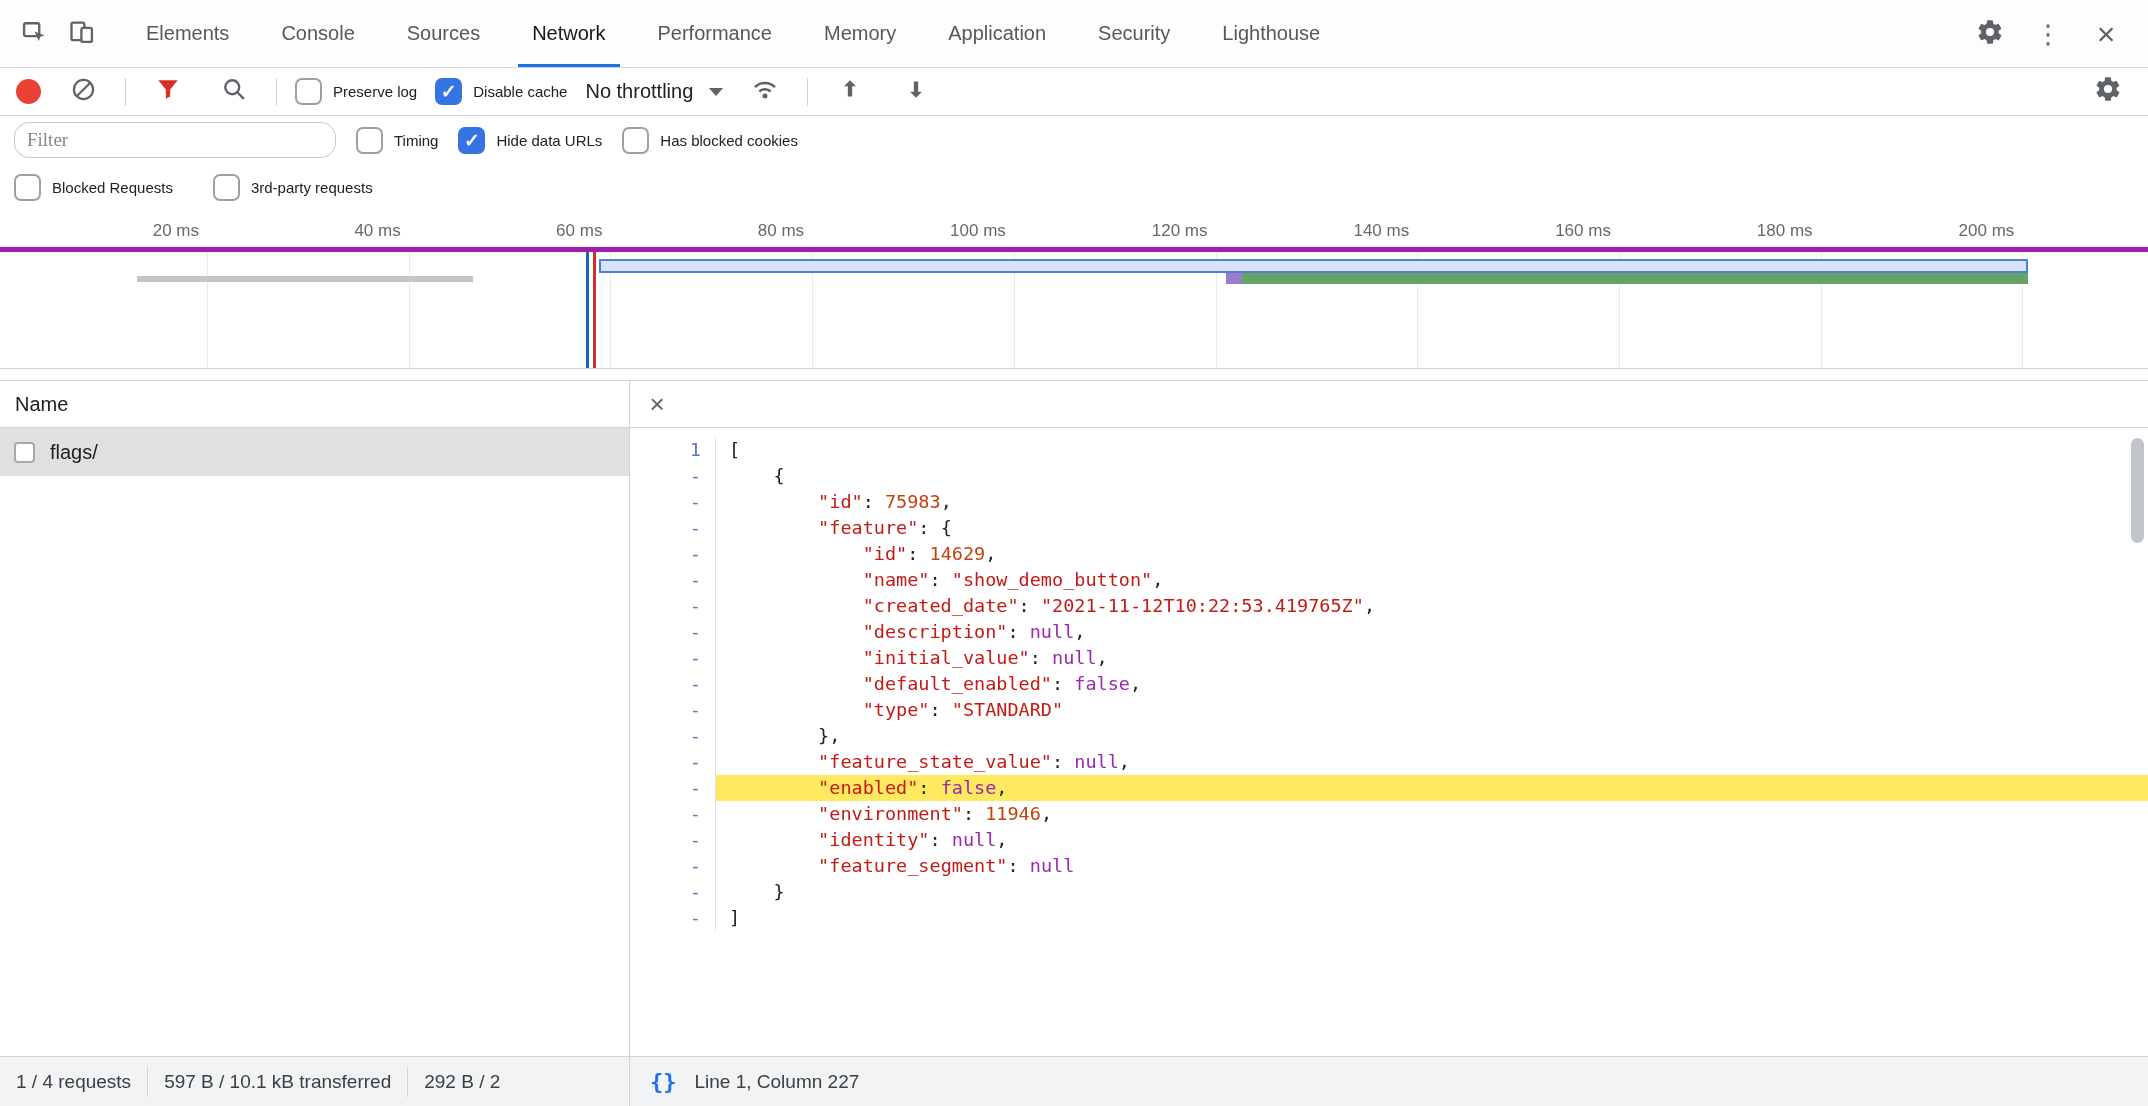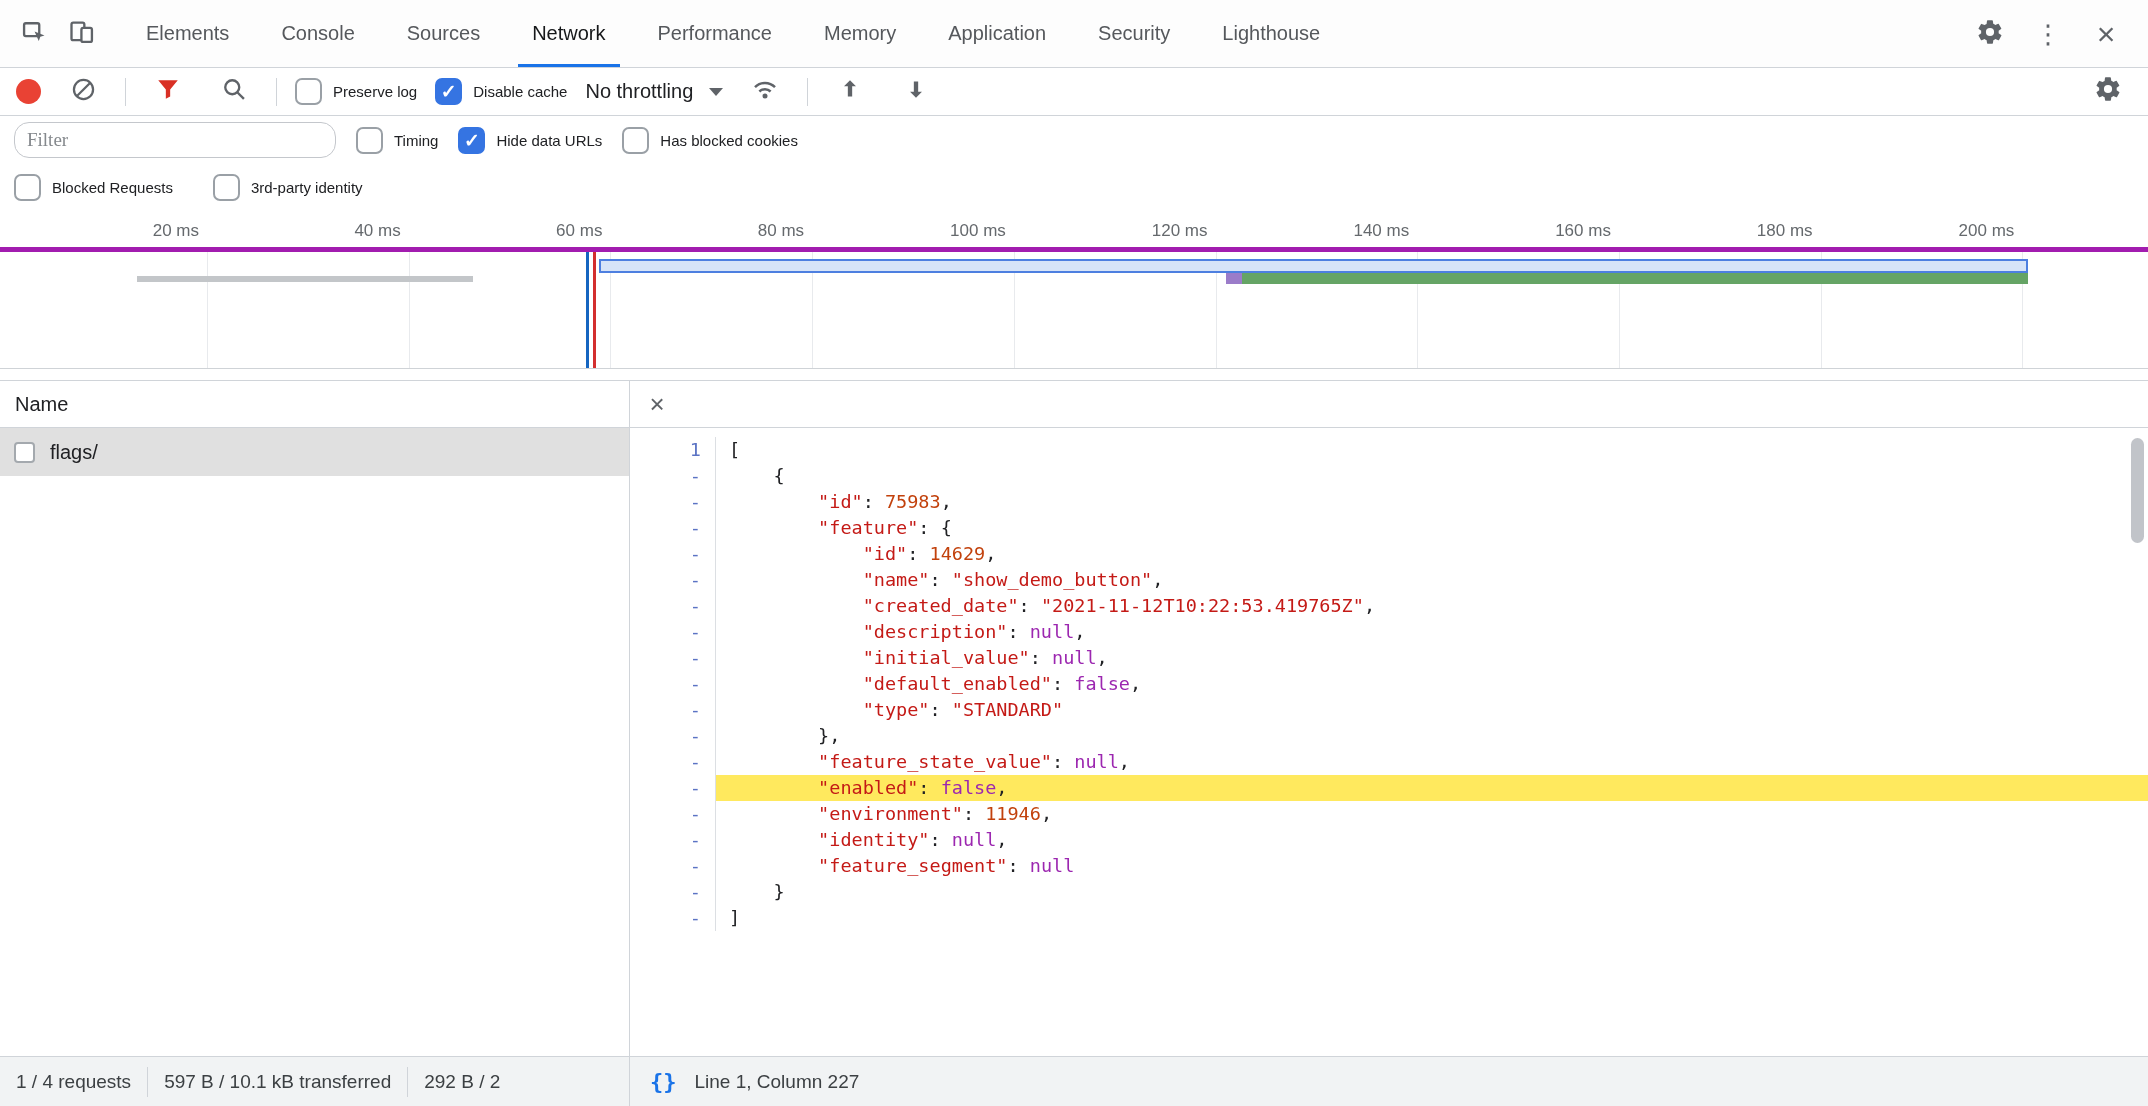--- a/index.html
+++ b/index.html
@@ -240,21 +240,21 @@
     </label>
   </div>
 
   <div class="filter-row2">
     <label class="chk">
       <span class="box"></span>
       <span class="lbl">Blocked Requests</span>
     </label>
     <label class="chk">
       <span class="box"></span>
-      <span class="lbl">3rd-party identity</span>
+      <span class="lbl">3rd-party requests</span>
     </label>
   </div>
 
   <div class="ruler">
       <div class="tick-label" style="left: 9px;">20 ms</div>
       <div class="tick-label" style="left: 210.7px;">40 ms</div>
       <div class="tick-label" style="left: 412.4px;">60 ms</div>
       <div class="tick-label" style="left: 614.1px;">80 ms</div>
       <div class="tick-label" style="left: 815.8px;">100 ms</div>
       <div class="tick-label" style="left: 1017.5px;">120 ms</div>

